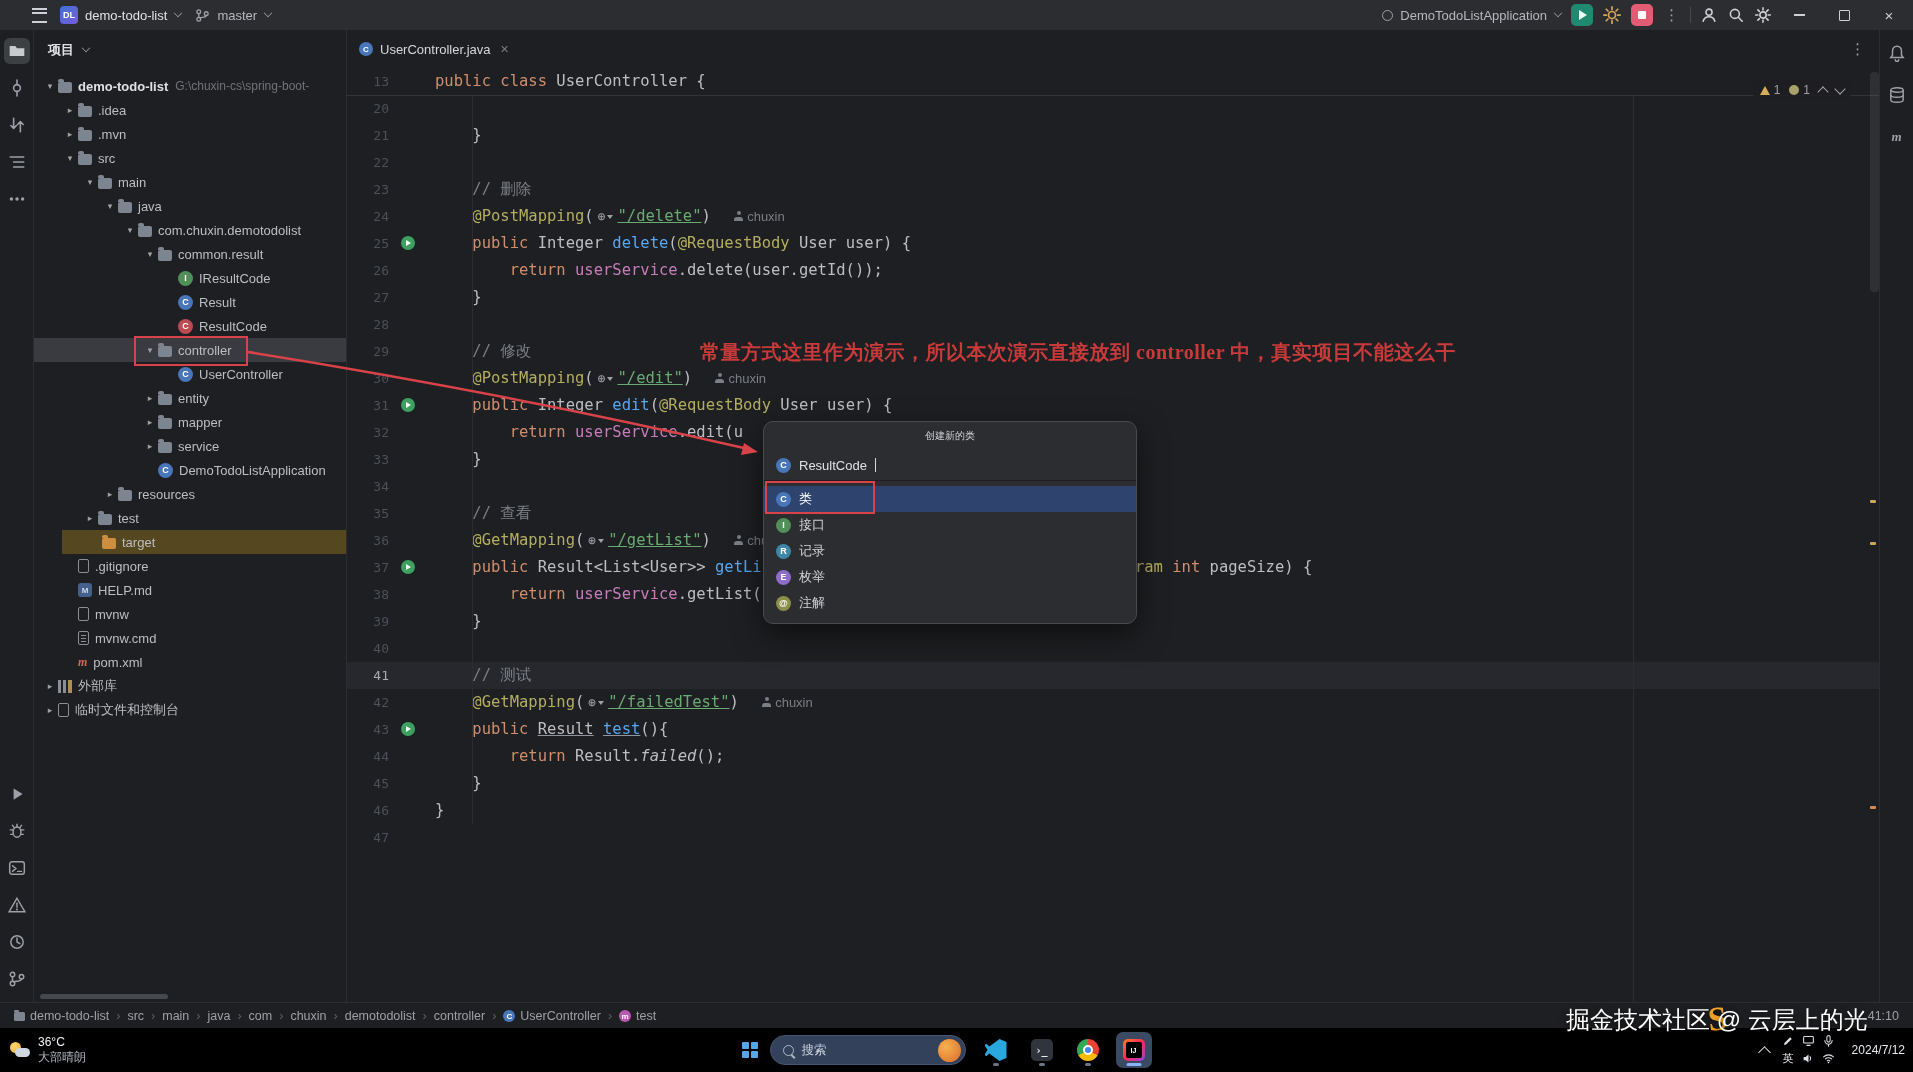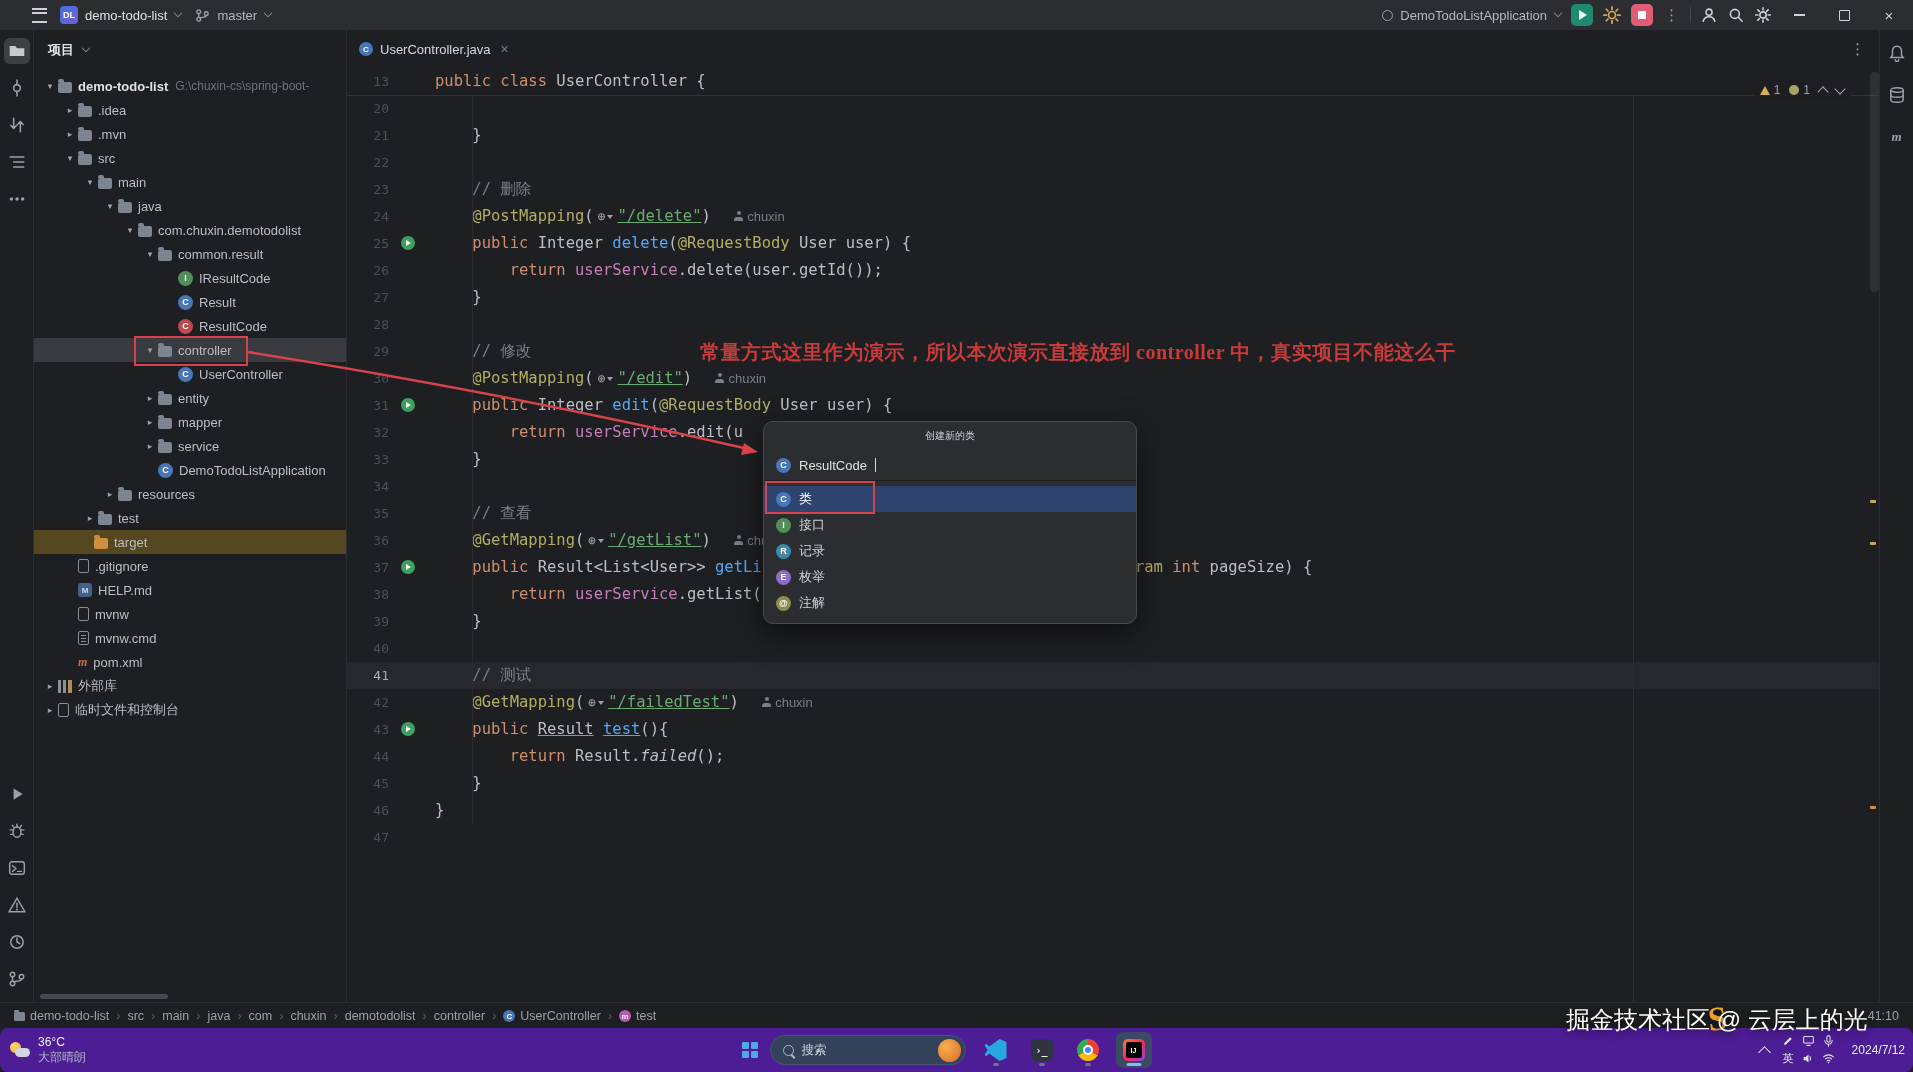--- a/index.html
+++ b/index.html
@@ -115,21 +115,21 @@
   
   .statusbar{position:absolute;left:0;right:0;top:1002px;height:26px;background:#1e1f22;border-top:1px solid #2b2d30;display:flex;align-items:center;justify-content:space-between;font-size:12.5px;color:#9da0a8;padding:0 14px;z-index:5;}
   #crumbs{display:flex;align-items:center;gap:7px;}
   .crumb{display:flex;align-items:center;gap:5px;}
   .csep{color:#5f6368;}
   .mini-folder{width:11px;height:9px;background:#7d8590;border-radius:1.5px;position:relative;}
   .mini-folder::before{content:"";position:absolute;top:-2px;left:0;width:5px;height:2px;background:inherit;border-radius:1px 1px 0 0;}
   .mini-circ{width:12px;height:12px;border-radius:50%;color:#fff;font-size:8px;font-weight:bold;display:flex;align-items:center;justify-content:center;}
   .m-method{background:#b65bb2;}
   
-  .taskbar{position:absolute;left:0;right:0;top:1028px;height:44px;background:#4c1d95;z-index:55;border-radius:8px;}
+  .taskbar{position:absolute;left:0;right:0;top:1028px;height:44px;background:#000000;z-index:55;}
   .weather{position:absolute;left:10px;top:0;height:44px;display:flex;align-items:center;gap:8px;}
   .wicon{width:20px;height:16px;position:relative;}
   .wicon::before{content:"";position:absolute;left:0;top:0;width:11px;height:11px;border-radius:50%;background:radial-gradient(circle at 35% 35%,#ffd86b,#f0a93c);}
   .wicon::after{content:"";position:absolute;left:5px;top:6px;width:15px;height:9px;border-radius:6px;background:#cfd6df;}
   .wcol{display:flex;flex-direction:column;line-height:1.25;}
   .wtemp{font-size:12px;color:#eef1f5;}
   .wdesc{font-size:12px;color:#aeb6c2;}
   .tb-center{position:absolute;left:742px;top:0;height:44px;display:flex;align-items:center;gap:12px;}
   .winlogo{display:grid;grid-template-columns:7px 7px;grid-gap:1.5px;}
   .winlogo b{width:7px;height:7px;background:#55a6e8;border-radius:1px;}
@@ -413,21 +413,21 @@
           <div class="trow" style="padding-left: 68px;">
             <span class="chevt">▸</span>
             <span class="ti ti-folder"></span>
             <span class="tlabel">resources</span>
           </div>
           <div class="trow" style="padding-left: 48px;">
             <span class="chevt">▸</span>
             <span class="ti ti-folder"></span>
             <span class="tlabel">test</span>
           </div>
-          <div class="trow hl" style="padding-left: 44px;">
+          <div class="trow hl" style="padding-left: 24px; margin-left: 28px;">
             <span class="chevt"></span>
             <span class="ti ti-folder orange"></span>
             <span class="tlabel">target</span>
           </div>
           <div class="trow" style="padding-left: 28px;">
             <span class="chevt"></span>
             <span class="ti ti-file"></span>
             <span class="tlabel">.gitignore</span>
           </div>
           <div class="trow" style="padding-left: 28px;">

